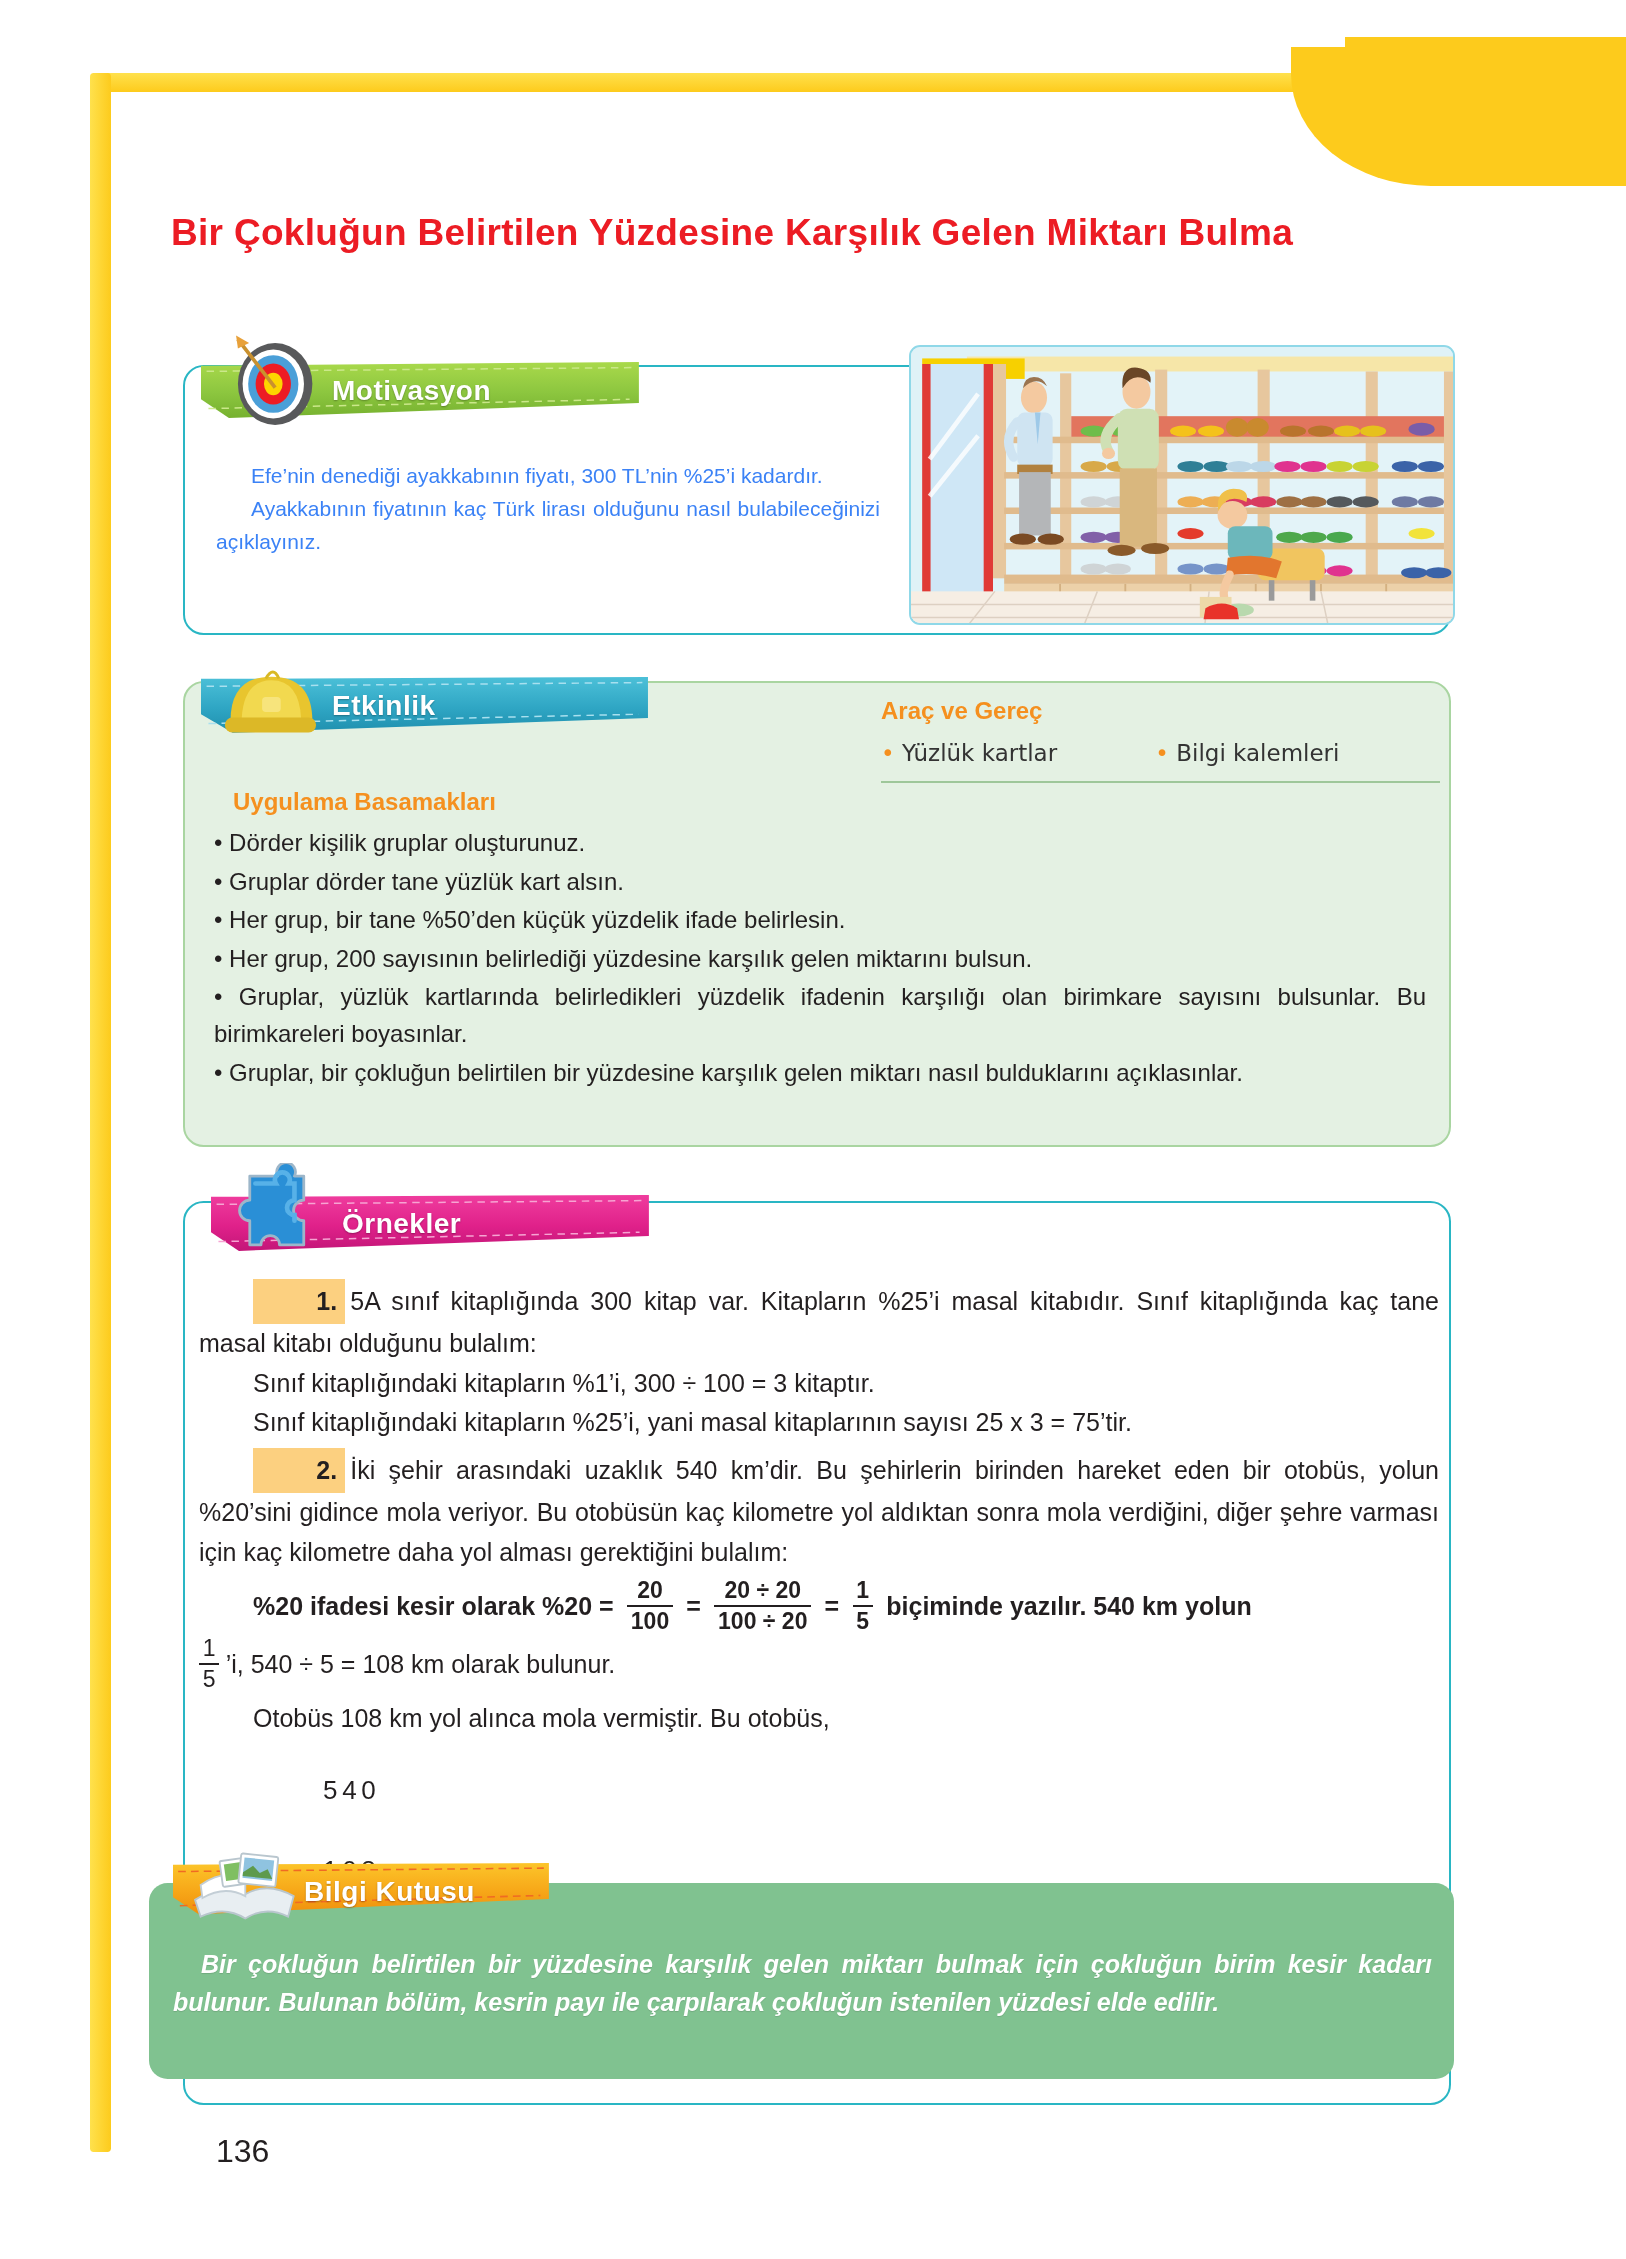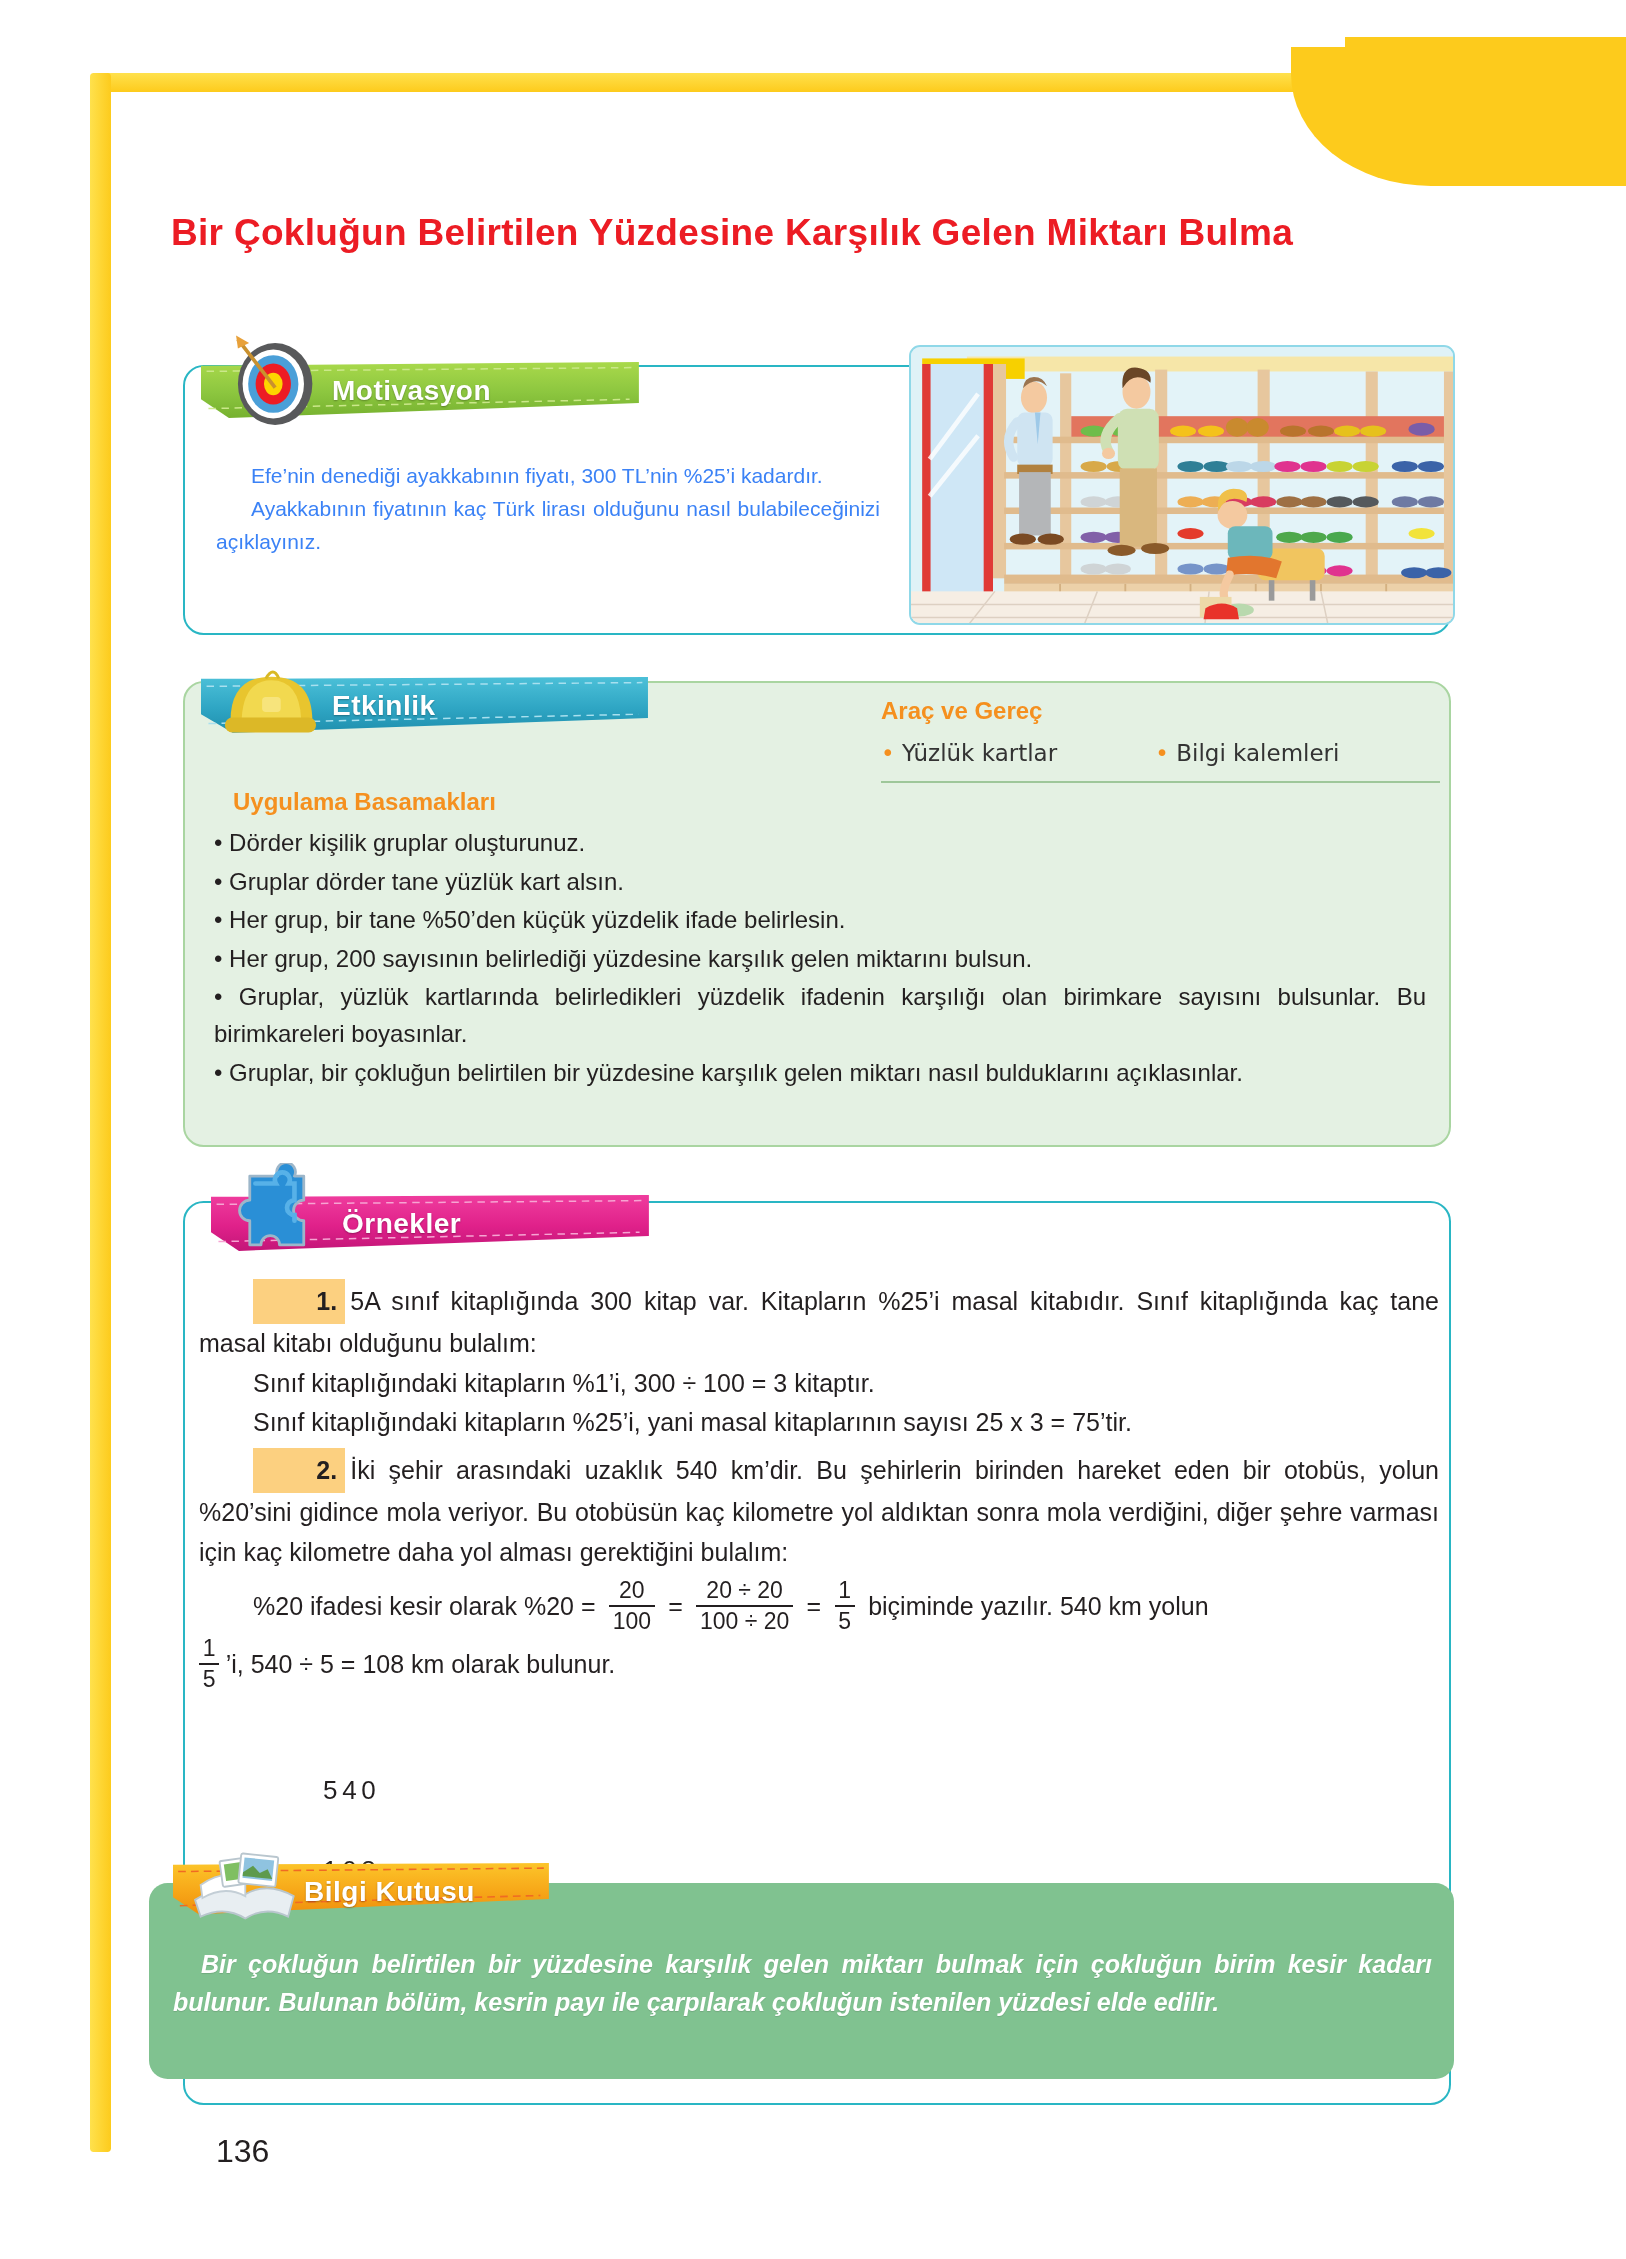--- a/index.html
+++ b/index.html
@@ -567,21 +567,21 @@
     <div class="ex-body ex-indent">
       <span class="ex-num">1.</span><span>5A sınıf kitaplığında 300 kitap var. Kitapların %25’i masal kitabıdır. Sınıf kitaplığında kaç tane masal kitabı olduğunu bulalım:</span>
     </div>
     <div class="ex-body ex-sub">Sınıf kitaplığındaki kitapların %1’i, 300 ÷ 100 = 3 kitaptır.</div>
     <div class="ex-body ex-sub">Sınıf kitaplığındaki kitapların %25’i, yani masal kitaplarının sayısı 25 x 3 = 75’tir.</div>
 
     <div class="ex-body ex-indent" style="margin-top:5.6px">
       <span class="ex-num">2.</span><span>İki şehir arasındaki uzaklık 540 km’dir. Bu şehirlerin birinden hareket eden bir otobüs, yolun %20’sini gidince mola veriyor. Bu otobüsün kaç kilometre yol aldıktan sonra mola verdiğini, diğer şehre varması için kaç kilometre daha yol alması gerektiğini bulalım:</span>
     </div>
 
-    <div class="ex-body" style="padding-left:54px; margin-top:7.5px; text-align:left;">
+    <div class="ex-body" style="padding-left:54px; margin-top:7.5px; text-align:left;font-weight:bold;">
       <span>%20 ifadesi kesir olarak %20 =</span>
       <span class="frac">
         <span class="num">20</span>
         <span class="bar"></span>
         <span class="den">100</span>
       </span>
       <span>=</span>
       <span class="frac">
         <span class="num">20 ÷ 20</span>
         <span class="bar"></span>
@@ -597,20 +597,21 @@
     </div>
 
     <div class="ex-body" style="text-align:left; margin-top:1.9px;">
       <span class="frac" style="margin-left:0">
         <span class="num">1</span>
         <span class="bar"></span>
         <span class="den">5</span>
       </span><span>’i, 540 ÷ 5 = 108 km olarak bulunur.</span>
     </div>
 
+    <div class="ex-body ex-sub" style="margin-top:3.7px">Otobüs 108 km yol alınca mola vermiştir. Bu otobüs,</div>
   </div>
 
   <div class="calc">
     <div class="row">
       <span class="op"></span>
       <span class="digits">540</span>
     </div>
     <div class="row">
       <span class="op">−</span>
       <span class="digits">108</span>

